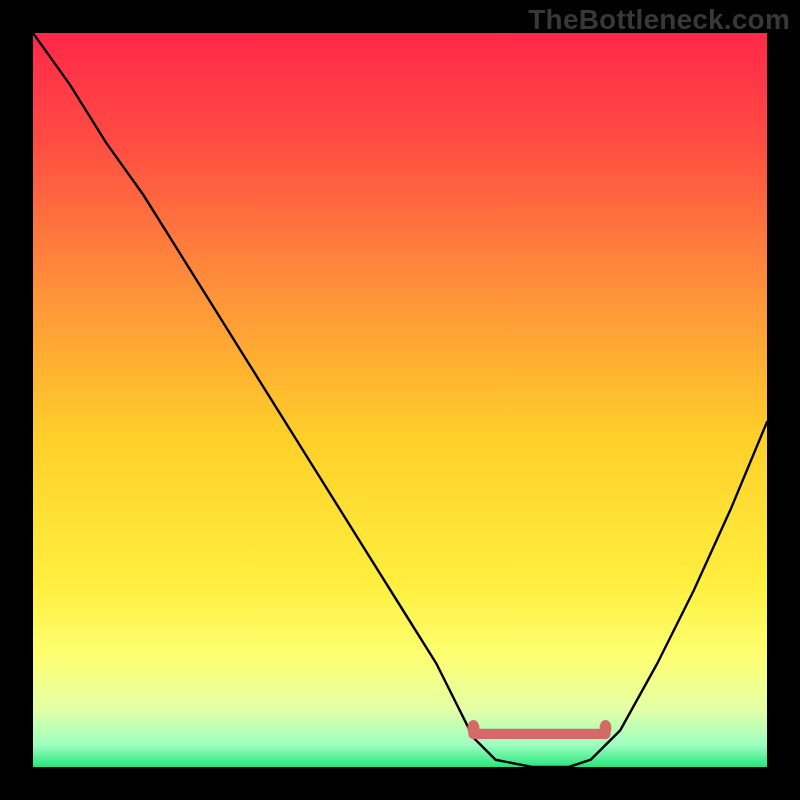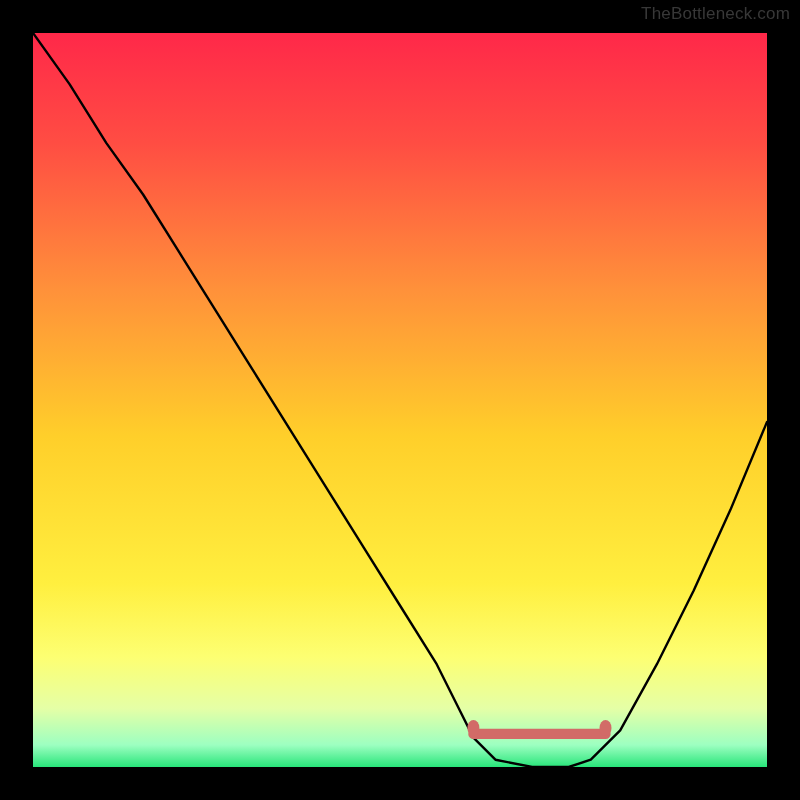--- a/index.html
+++ b/index.html
@@ -15,22 +15,22 @@
     position: relative;
     width: 800px;
     height: 800px;
     background: #000;
   }
   .watermark {
     position: absolute;
     top: 4px;
     right: 10px;
     color: #383838;
-    font-size: 17px;
-    font-weight: normal;
+    font-size: 28px;
+    font-weight: bold;
     letter-spacing: 0.2px;
     user-select: none;
   }
   .plot-wrap {
     position: absolute;
     left: 33px;
     top: 33px;
     width: 734px;
     height: 734px;
   }

